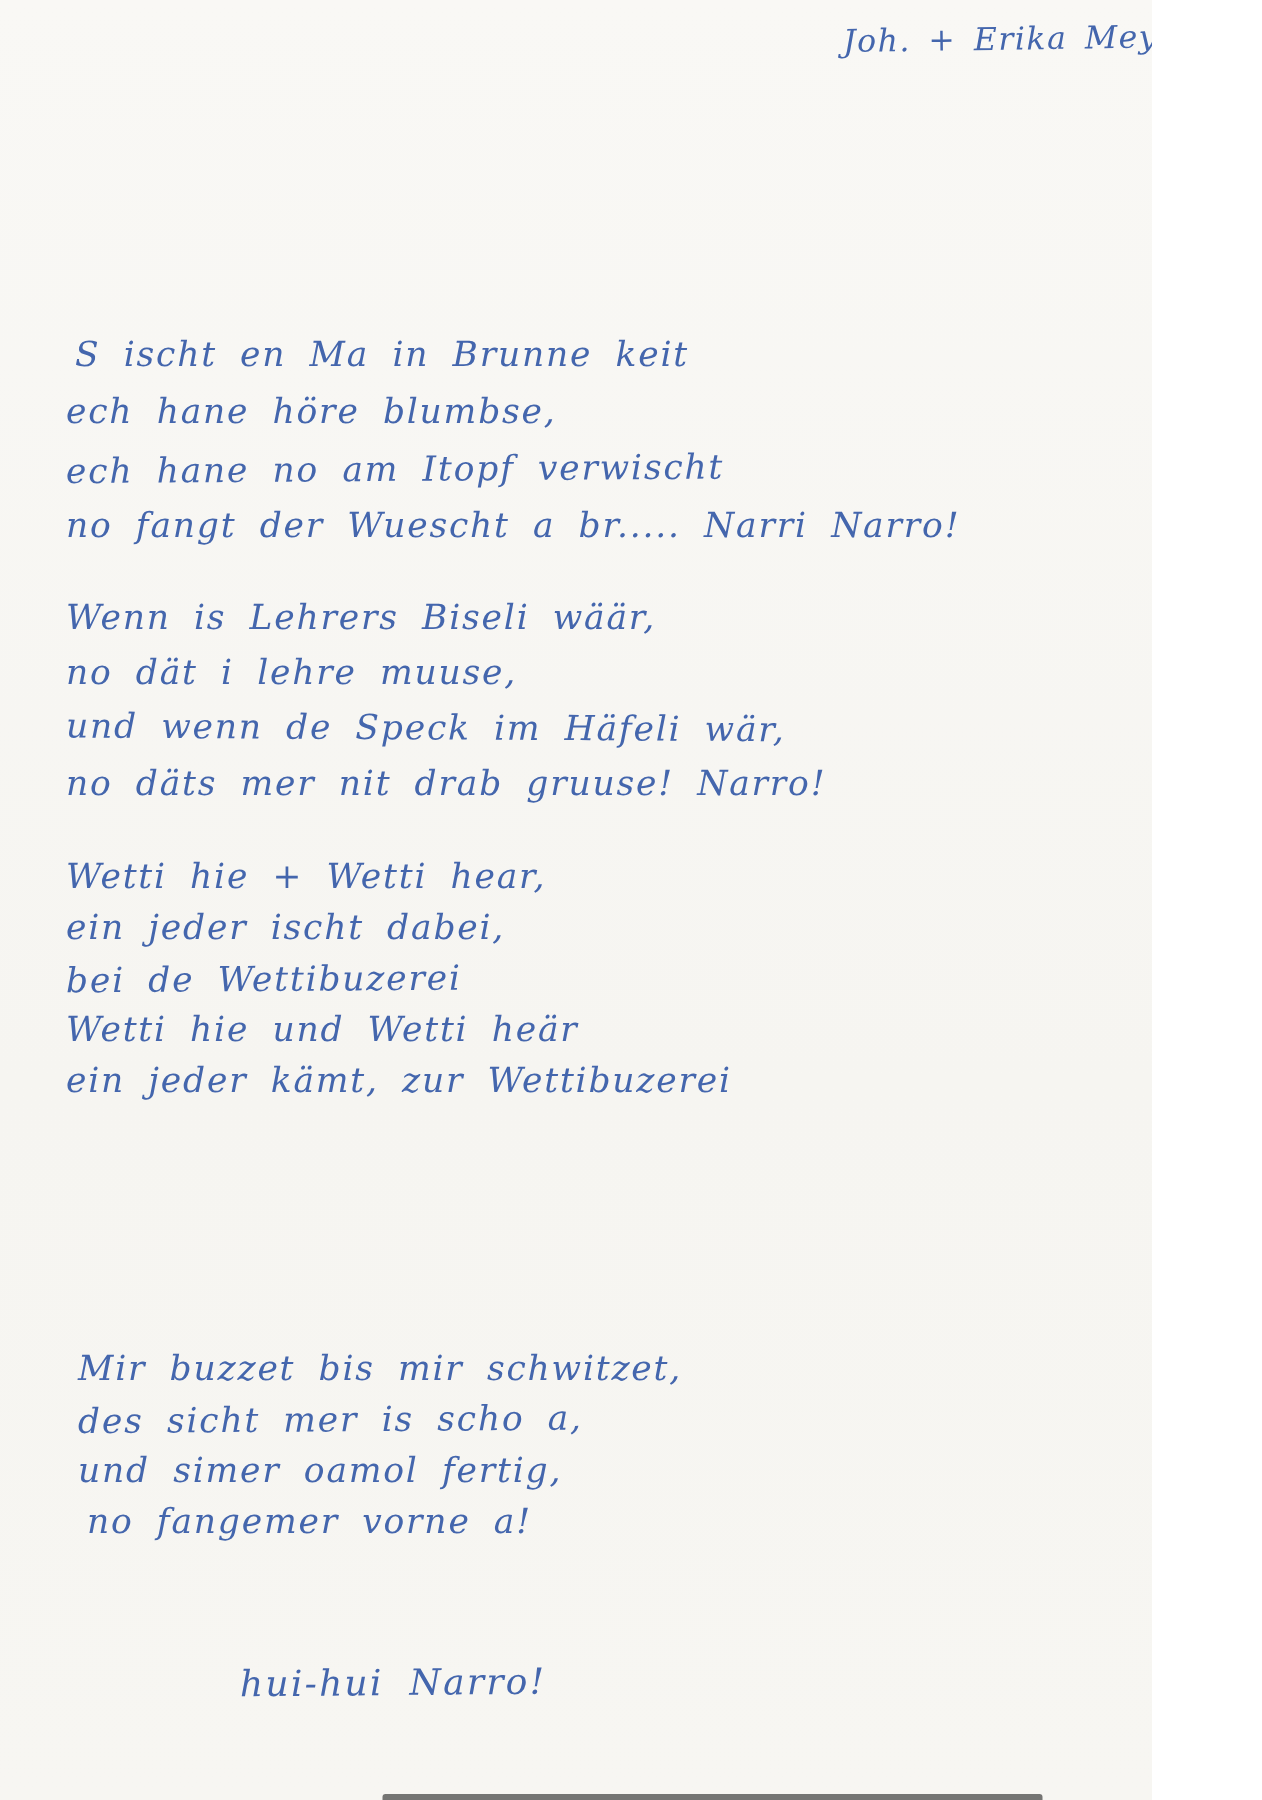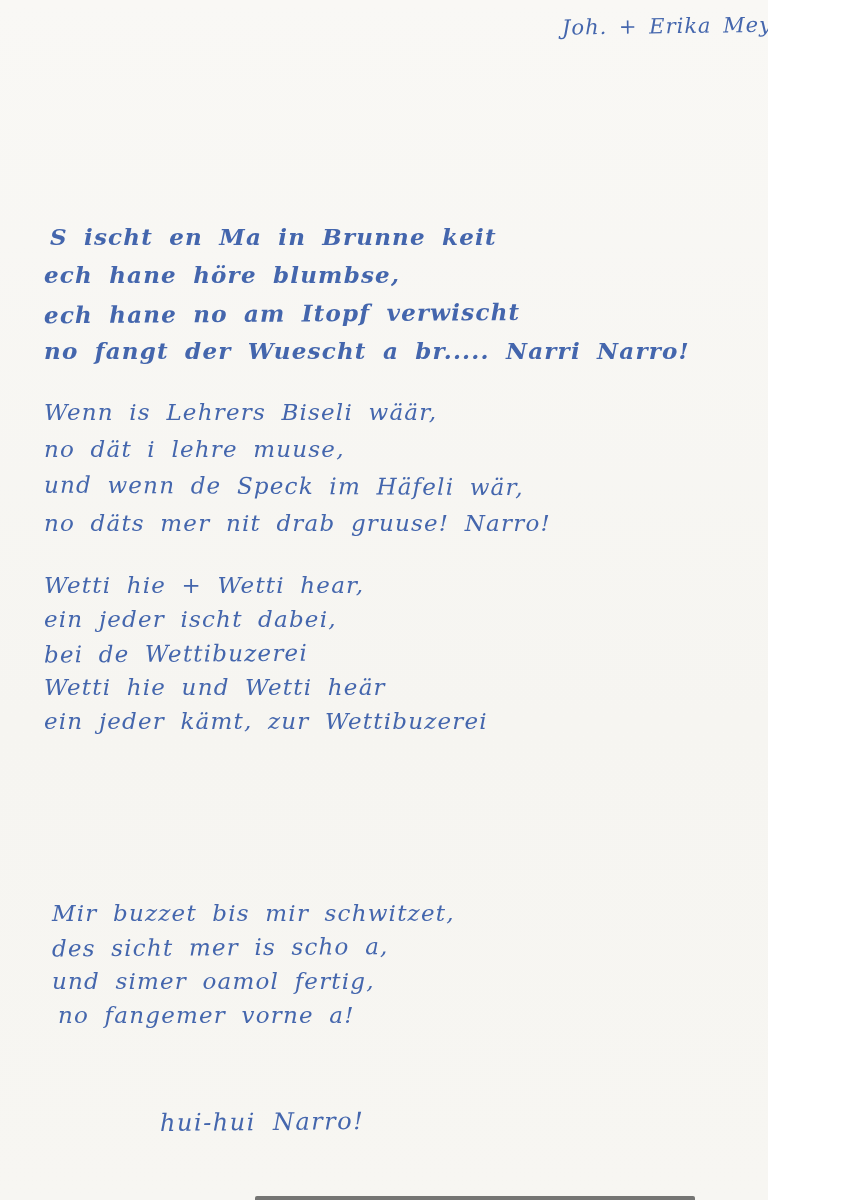--- a/index.html
+++ b/index.html
@@ -34,21 +34,21 @@
   }
   .line {
     white-space: nowrap;
     font-size: 23px;
     letter-spacing: 1.2px;
     word-spacing: 7px;
   }
   
   .s1 { top: 28px;  left: 62px; }
   .s1 .line { line-height: 40px; }
-  .s2 { top: 218px; left: 44px; font-weight: bold; }
+  .s2 { top: 218px; left: 44px; }
   .s2 .line { line-height: 38px; }
   .s3 { top: 394px; left: 44px; }
   .s3 .line { line-height: 37px; }
   .s4 { top: 568px; left: 44px; }
   .s4 .line { line-height: 34px; }
   .s5 { top: 756px; left: 54px; }
   .s5 .line { line-height: 33px; }
   .s6 { top: 896px; left: 52px; }
   .s6 .line { line-height: 34px; }
   .s7 { top: 1036px; left: 58px; }

